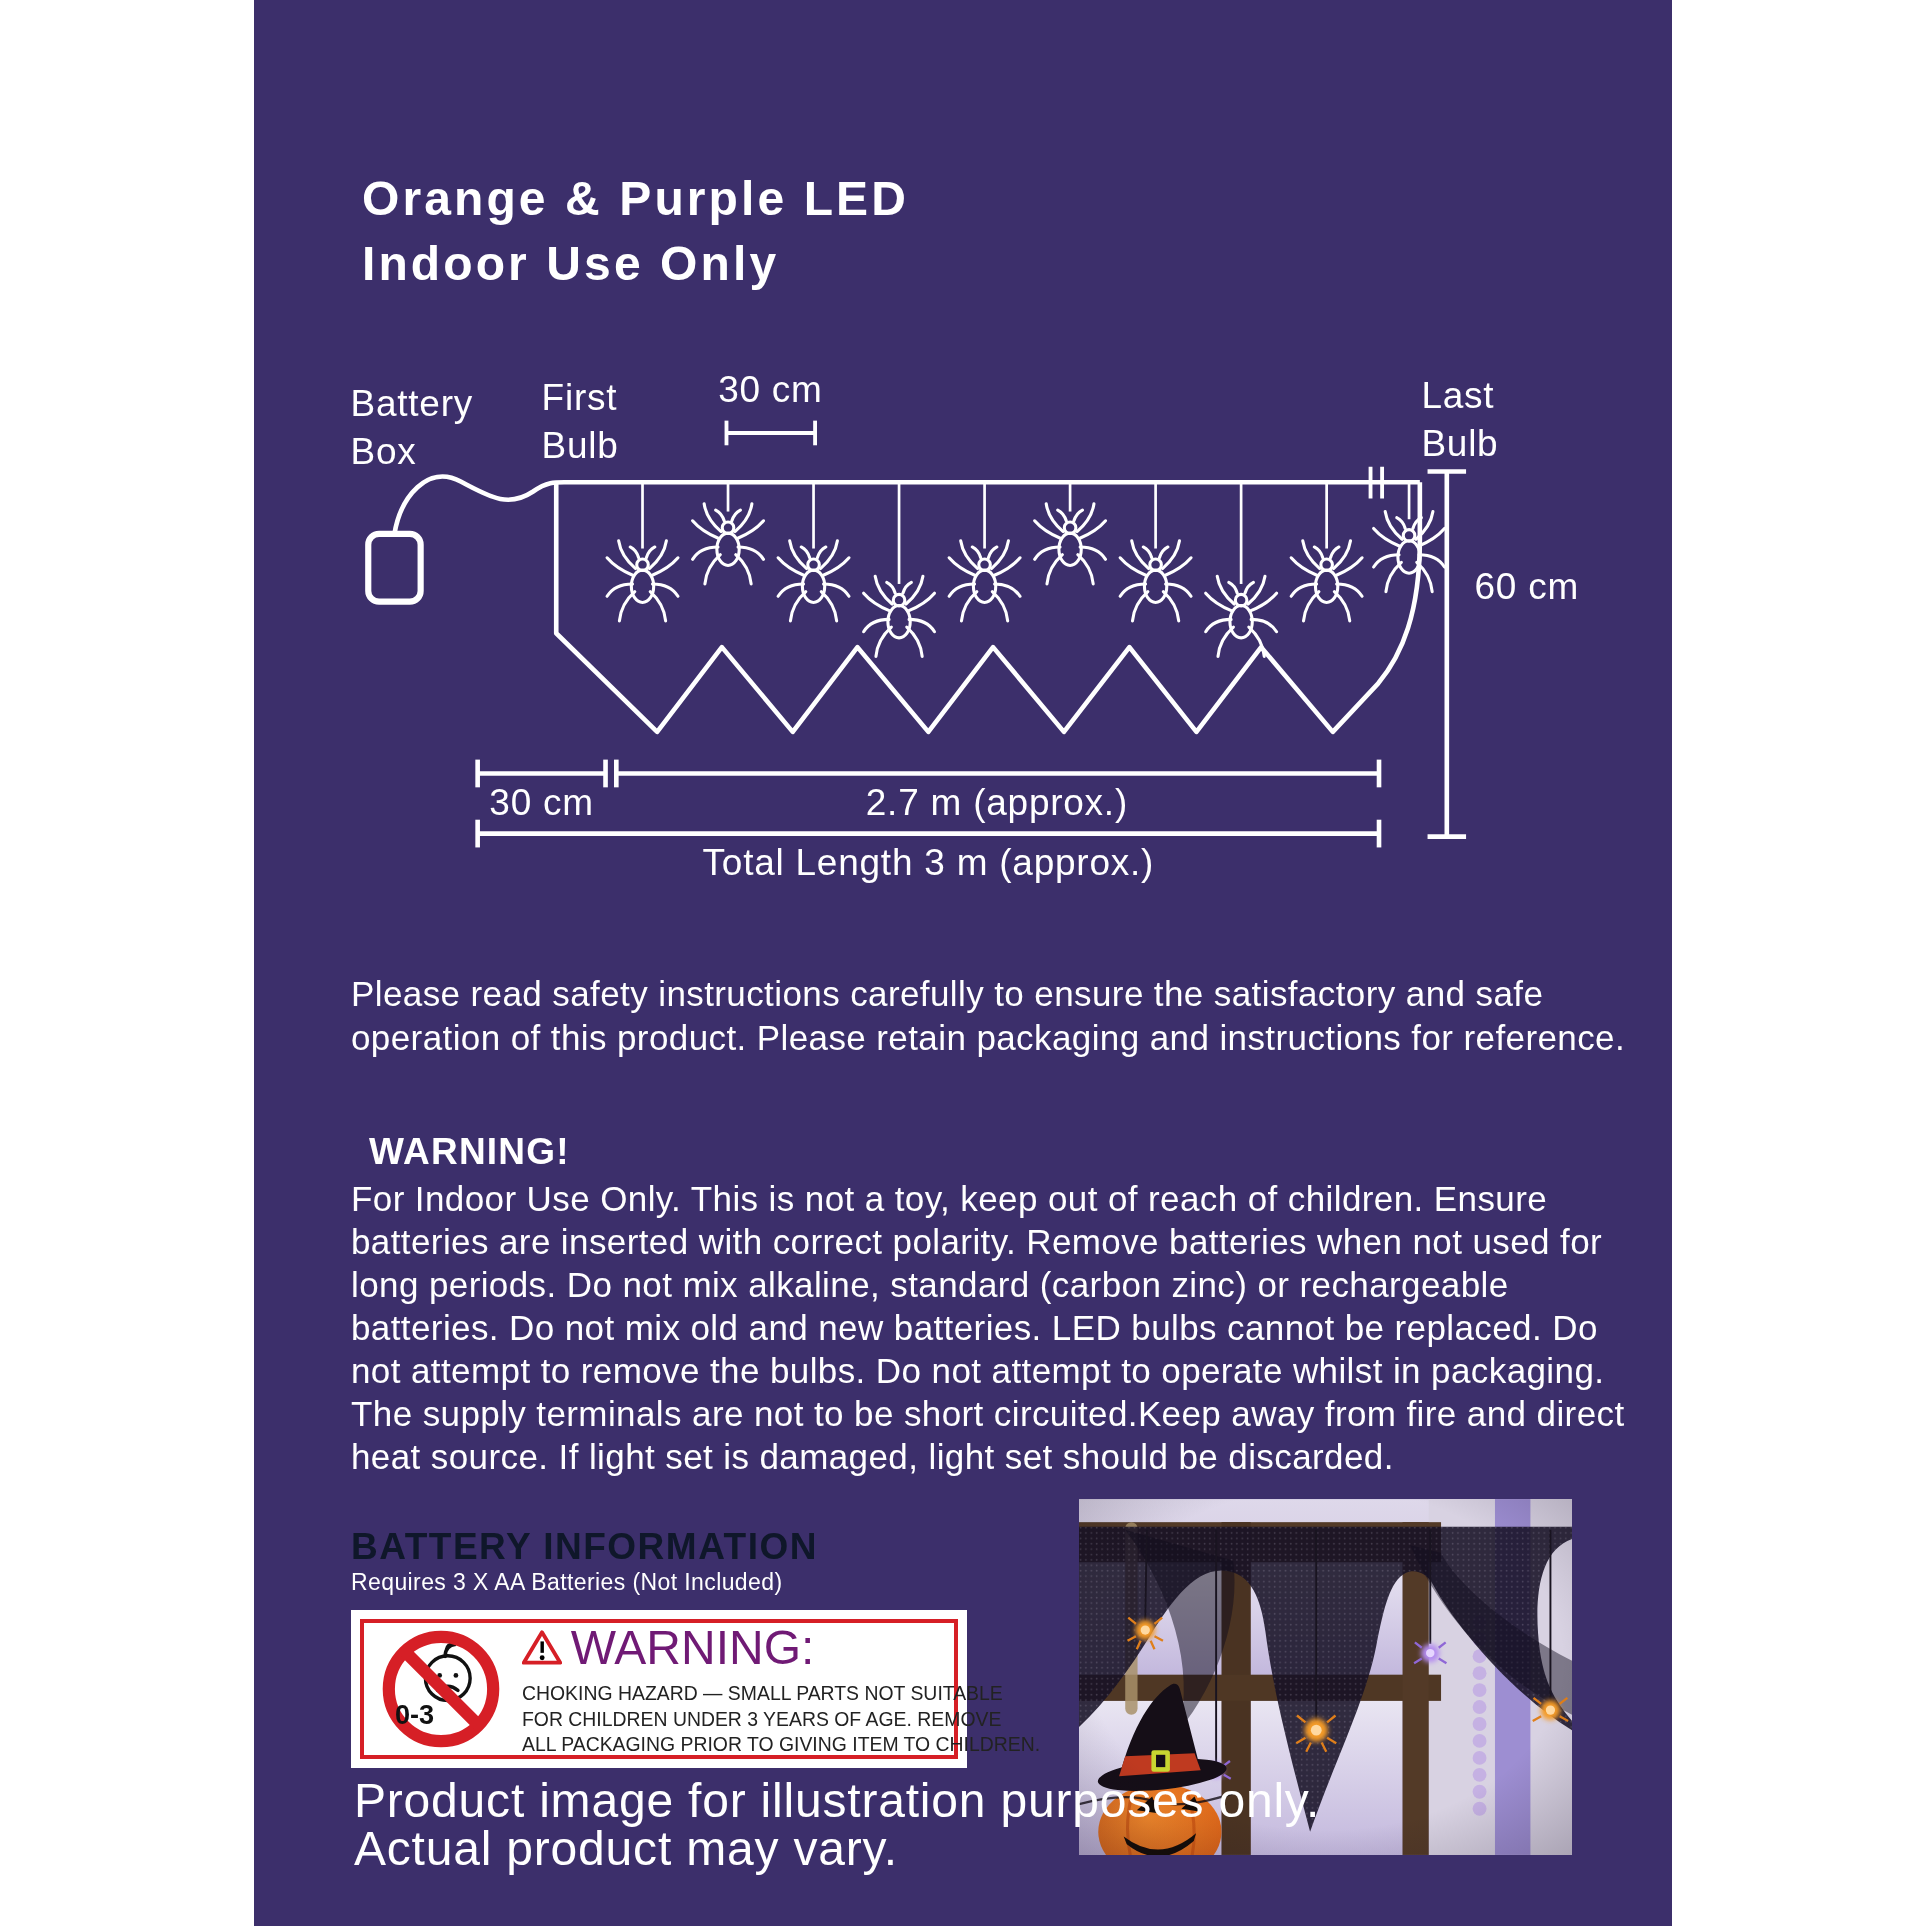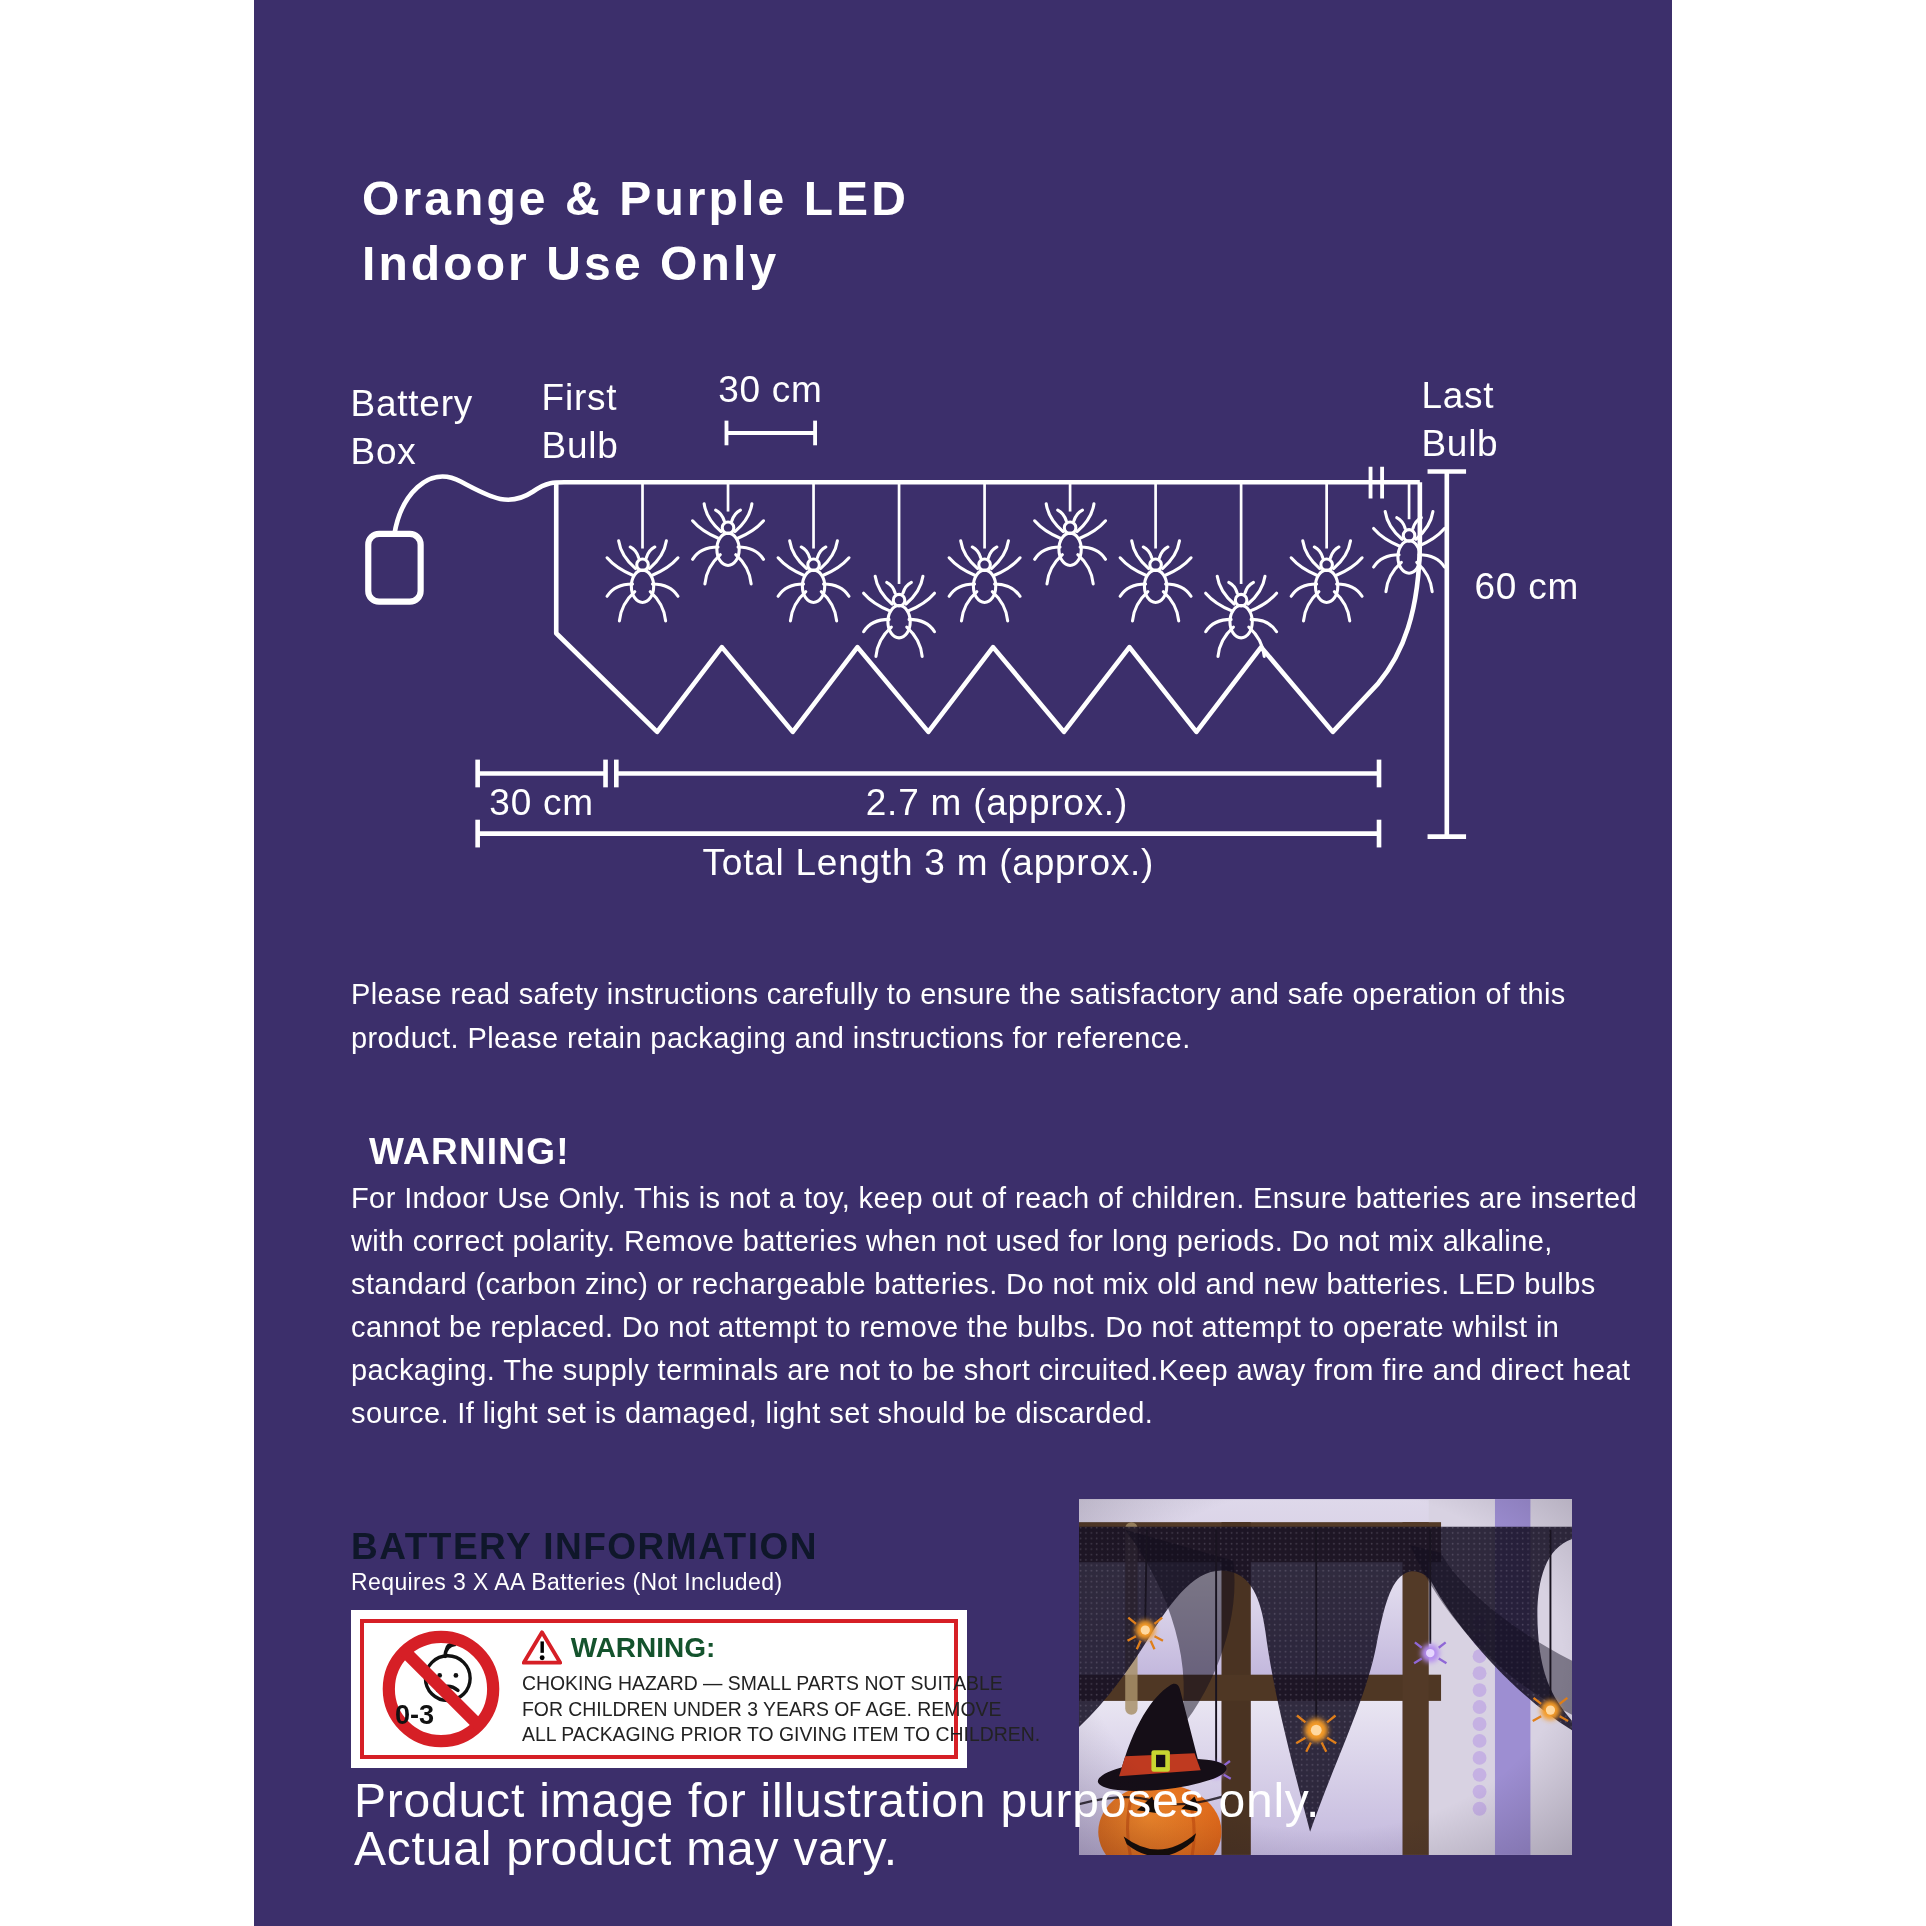--- a/index.html
+++ b/index.html
@@ -5,33 +5,33 @@
   html,body{margin:0;padding:0;background:#ffffff;}
   .page{position:relative;width:1676px;height:1926px;background:#ffffff;overflow:hidden;
         font-family:"Liberation Sans","DejaVu Sans",sans-serif;}
   .panel{position:absolute;left:254px;top:0;width:1418px;height:1926px;background:#3c2f6b;}
   .abs{position:absolute;}
   .title{left:362px;top:166px;color:#ffffff;font-size:48px;line-height:65px;
          font-weight:bold;letter-spacing:3.1px;}
   .diagram-svg{left:0;top:0;width:1926px;height:1926px;pointer-events:none;}
   .diagram-svg text{fill:#ffffff;font-family:"Liberation Sans","DejaVu Sans",sans-serif;
          font-size:48px;letter-spacing:1px;}
-  .bodytext{color:#ffffff;font-size:29px;line-height:44px;letter-spacing:0.4px;width:1295px;}
+  .bodytext{color:#ffffff;font-size:35px;line-height:44px;letter-spacing:0.4px;width:1295px;}
   .intro{left:351px;top:972px;}
   .warn-head{left:369px;top:1131px;color:#ffffff;font-size:37px;font-weight:bold;letter-spacing:1.2px;}
   .warn-body{left:351px;top:1177px;line-height:43px;}
   .batt-head{left:351px;top:1526px;color:#0f172a;font-size:37px;font-weight:bold;letter-spacing:1.5px;}
   .batt-line{left:351px;top:1569px;color:#ffffff;font-size:23px;letter-spacing:0.4px;}
   .choke{left:351px;top:1610px;width:616px;height:158px;background:#ffffff;}
   .choke-inner{position:absolute;left:9.2px;top:9.2px;right:9.2px;bottom:9.2px;
                border:4.6px solid #d61f26;display:flex;align-items:center;}
   .choke-icon{width:122px;height:122px;margin-left:15.4px;flex:0 0 auto;}
   .choke-text{margin-left:20px;color:#1a1a1a;}
   .choke-headrow{display:flex;align-items:center;gap:9.2px;margin-bottom:6.2px;}
-  .choke-heading{font-size:28px;font-weight:bold;color:#14532d;letter-spacing:0;}
+  .choke-heading{font-size:48px;font-weight:normal;color:#701a75;letter-spacing:0;}
   .choke-line{font-size:20px;line-height:25.4px;color:#222222;transform:scaleX(0.97);
               transform-origin:left center;white-space:nowrap;font-weight:500;}
   .photo{left:1079px;top:1499px;width:493px;height:356px;}
   .note{left:354px;top:1777px;color:#ffffff;font-size:48px;line-height:48px;letter-spacing:0.8px;}
 </style>
 </head>
 <body>
 
 <div class="page">
   <div class="panel abs"></div>

